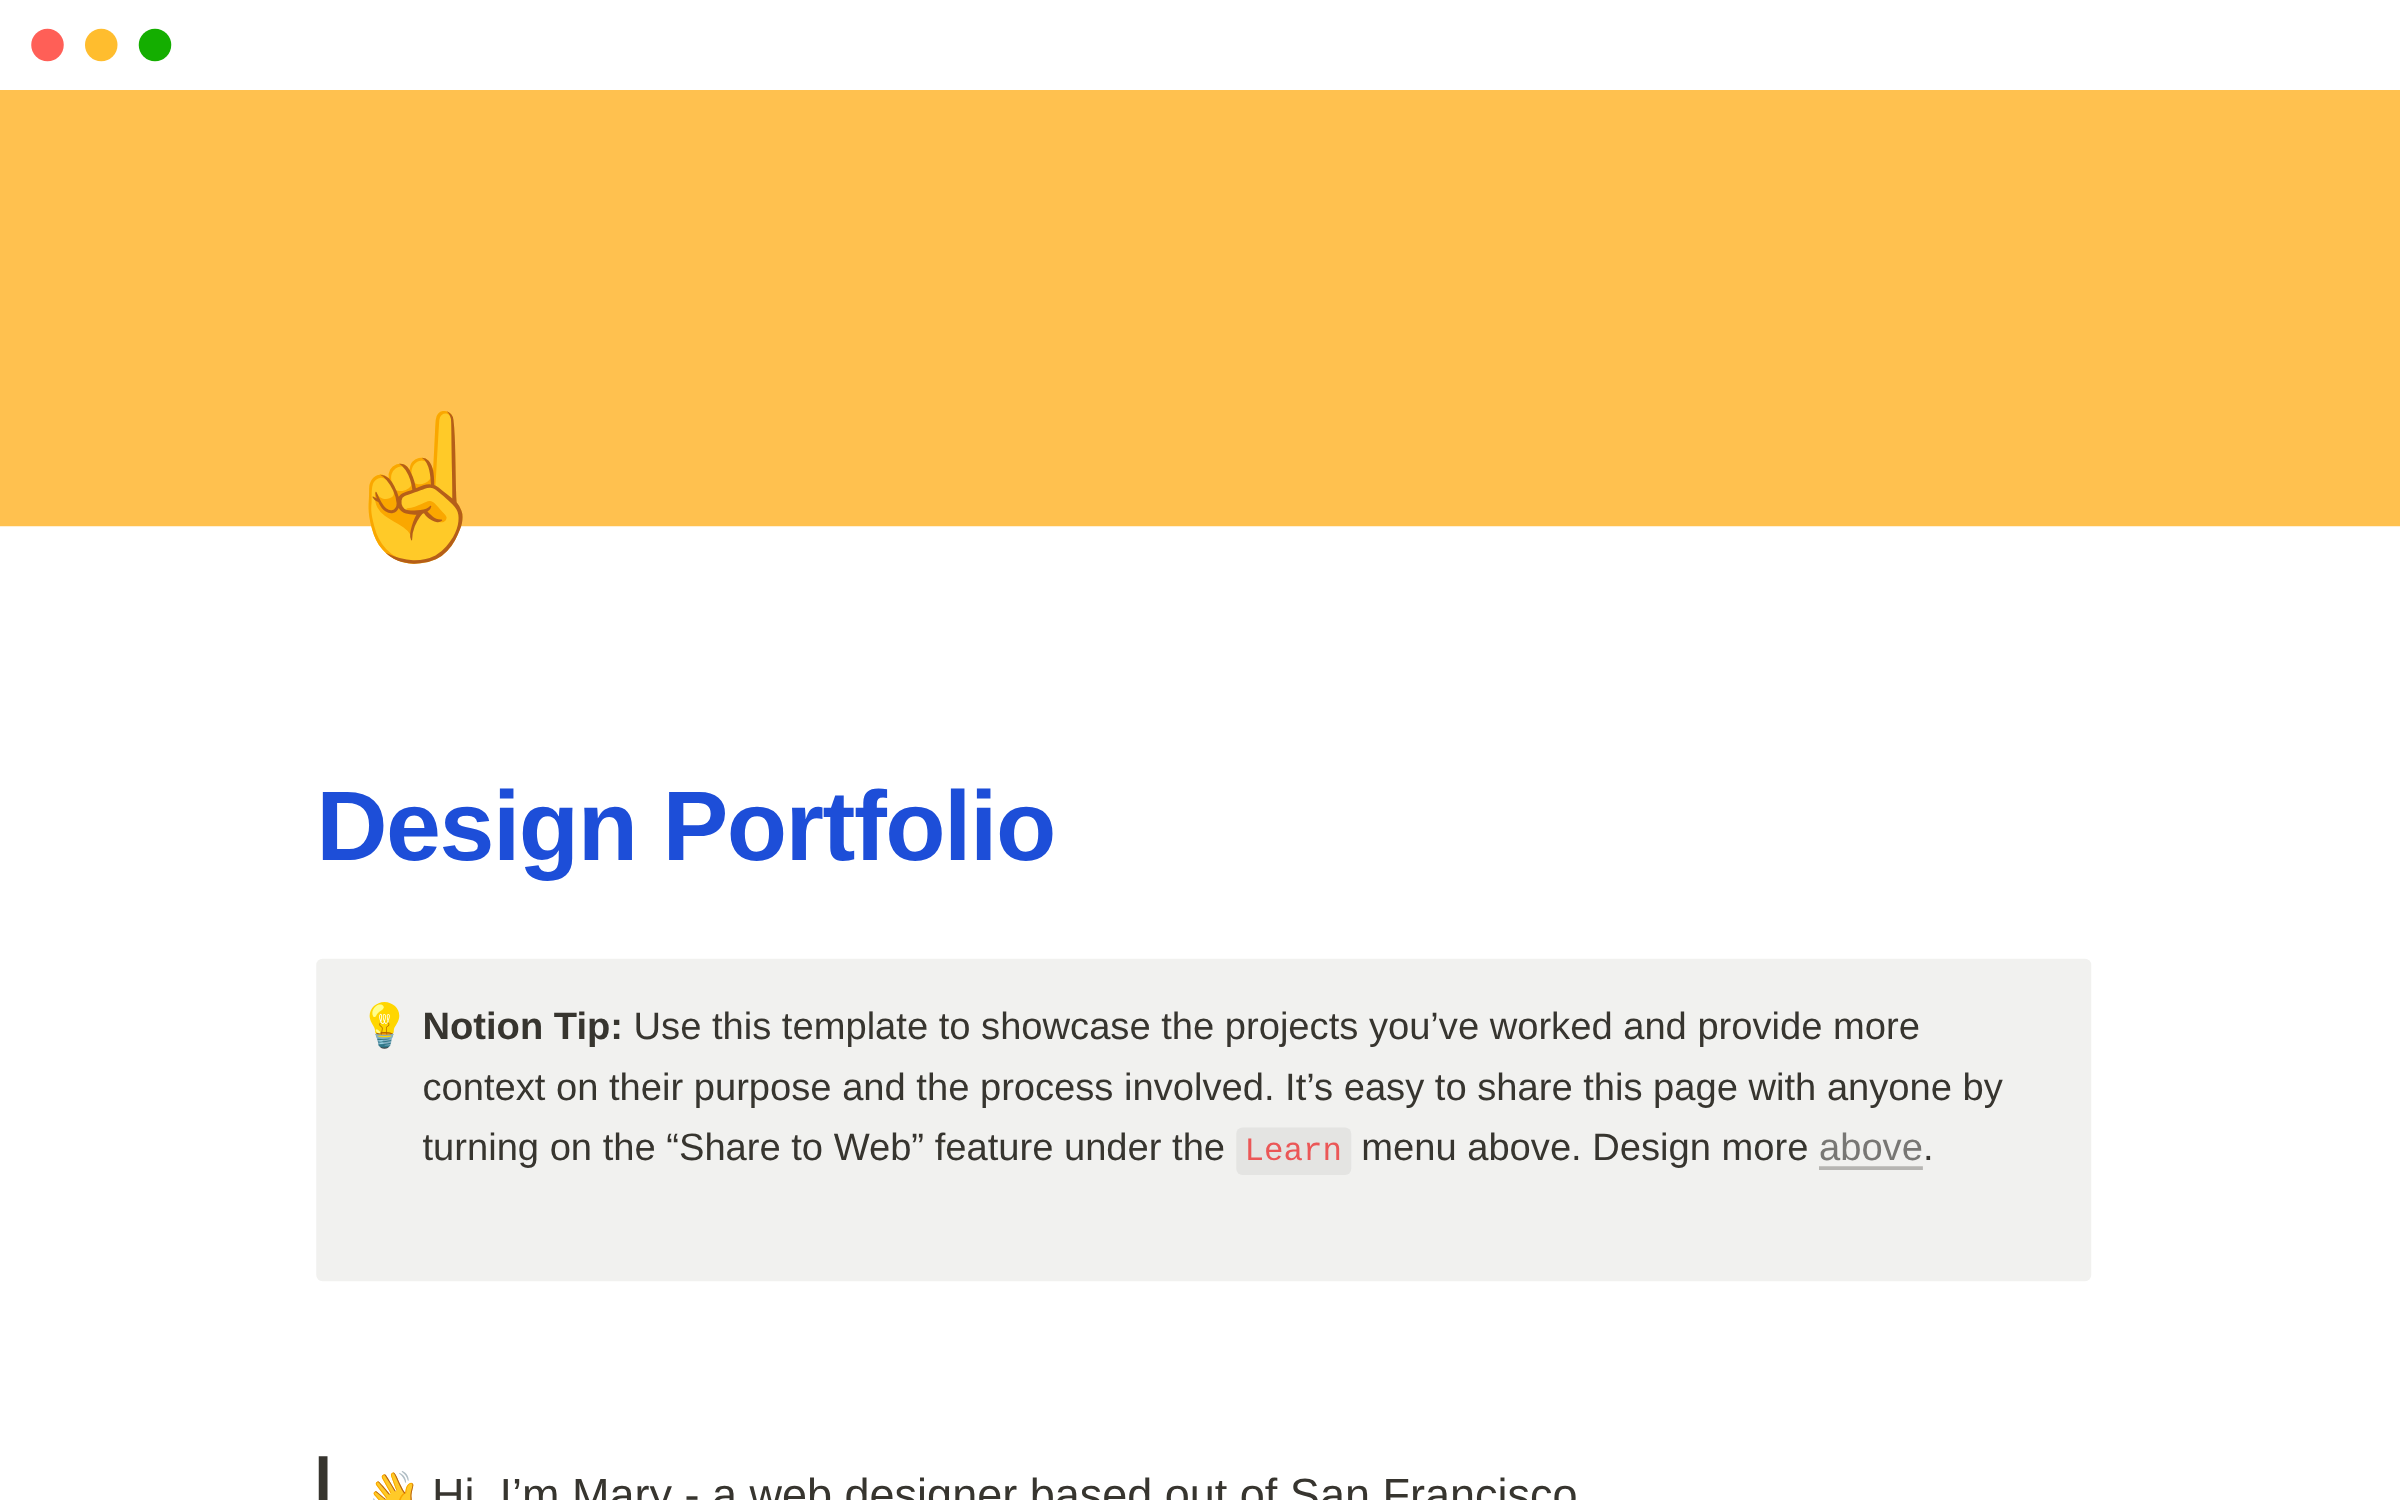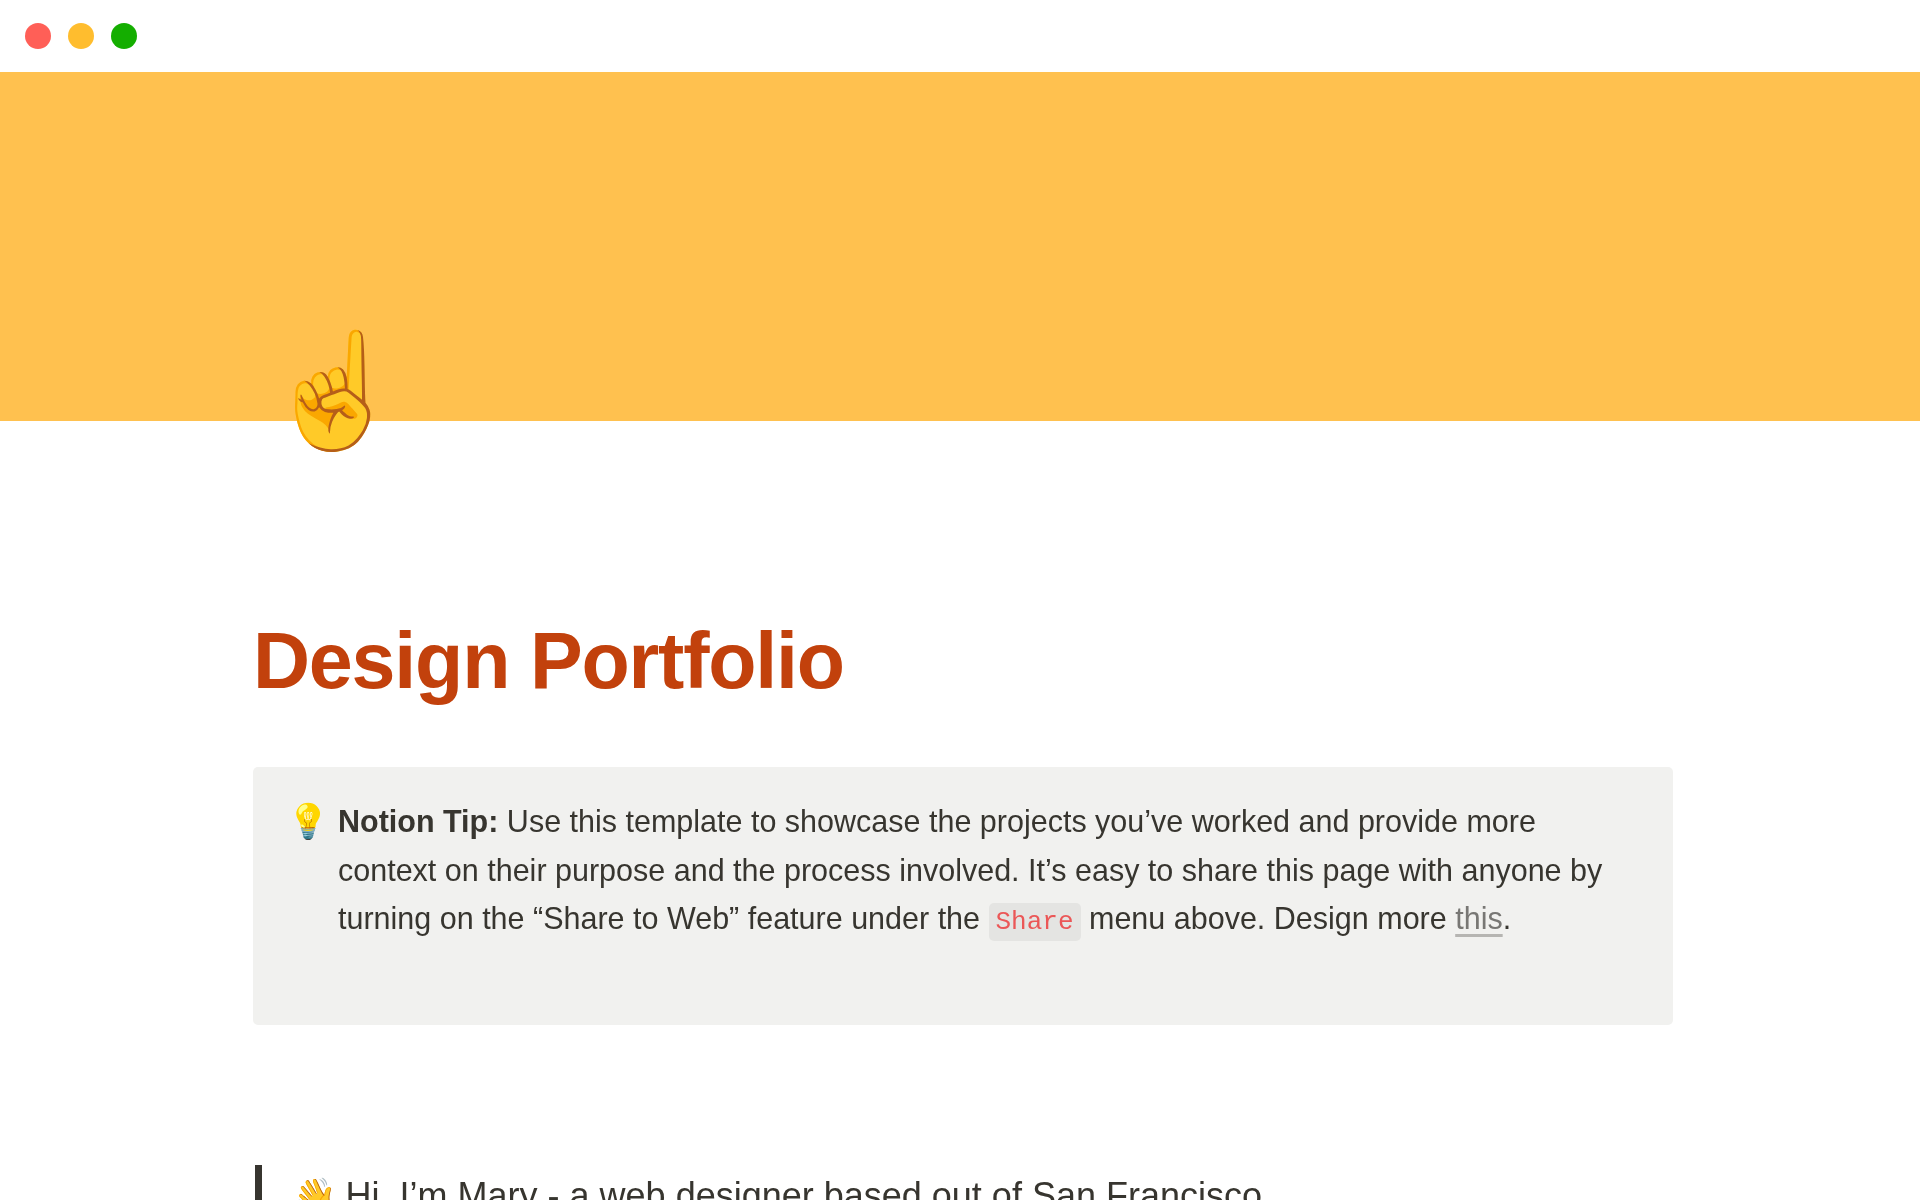--- a/index.html
+++ b/index.html
@@ -85,21 +85,21 @@
   
   .page-title {
     position: absolute;
     left: 253px;
     top: 546px;
     margin: 0;
     font-size: 79px;
     line-height: 1.1;
     font-weight: 700;
     letter-spacing: -1.2px;
-    color: #c2410c;
+    color: #1d4ed8;
     white-space: nowrap;
   }
 
   
   .callout {
     position: absolute;
     left: 253px;
     top: 695px;
     width: 1420px;
     min-height: 258px;
@@ -194,21 +194,21 @@
 
   <div class="page">
 
     <div class="page-icon">☝️</div>
 
     <h1 class="page-title">Design Portfolio</h1>
 
     <div class="callout" style="background: rgb(241, 241, 239);">
       <div class="callout-icon">💡</div>
       <div class="callout-body">
-        <b class="strong">Notion Tip:</b><span> Use this template to showcase the projects you’ve worked and provide more context on their purpose and the process involved. It’s easy to share this page with anyone by turning on the “Share to Web” feature under the </span><span class="inline-code">Share</span><span> menu above. Design more </span><span class="inline-link">this</span><span>.</span>
+        <b class="strong">Notion Tip:</b><span> Use this template to showcase the projects you’ve worked and provide more context on their purpose and the process involved. It’s easy to share this page with anyone by turning on the “Share to Web” feature under the </span><span class="inline-code">Learn</span><span> menu above. Design more </span><span class="inline-link">above</span><span>.</span>
       </div>
     </div>
 
     <div class="quote" style="border-left-color: rgb(55, 53, 47);">
       <span class="quote-emoji">👋</span>
       <span class="quote-text">Hi, I’m Mary - a web designer based out of San Francisco.</span>
     </div>
 
   </div>
 </div>

